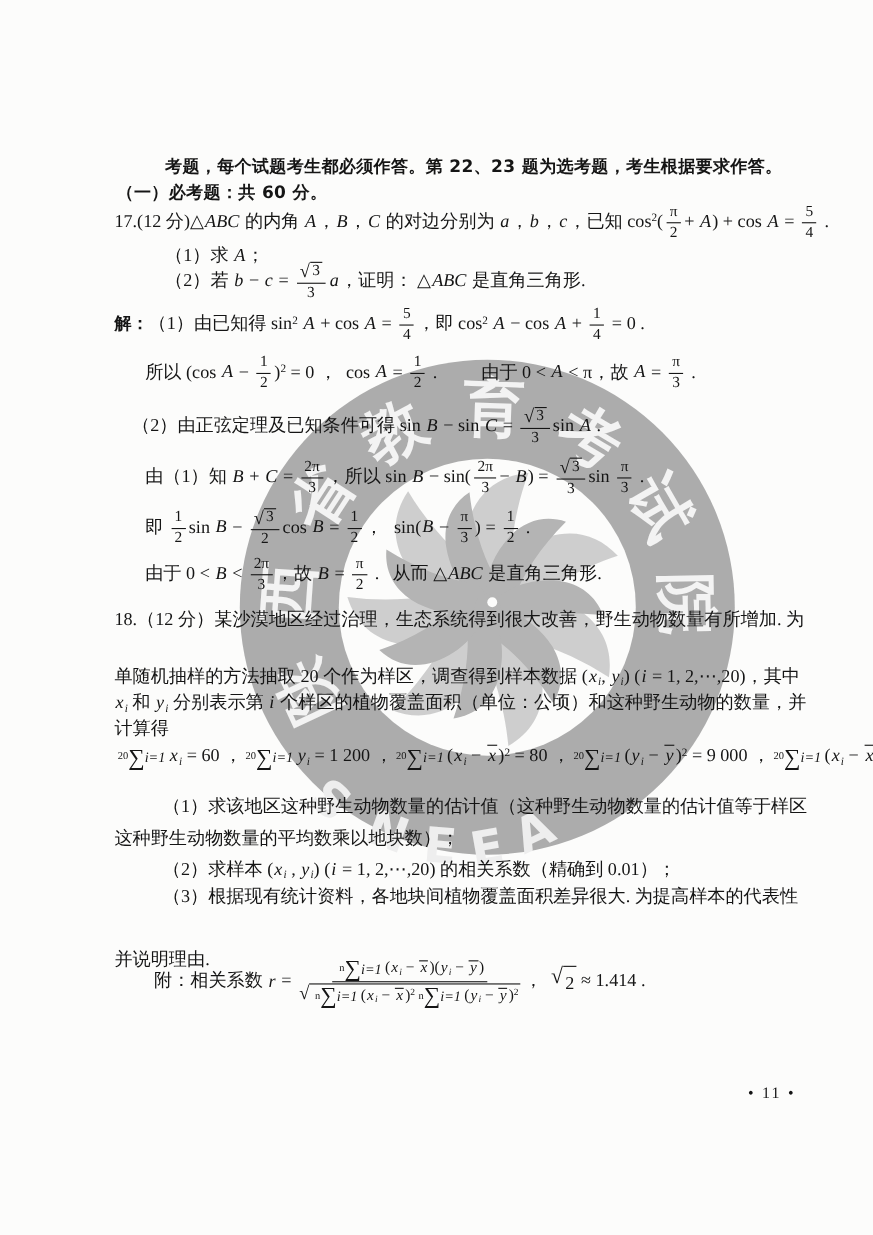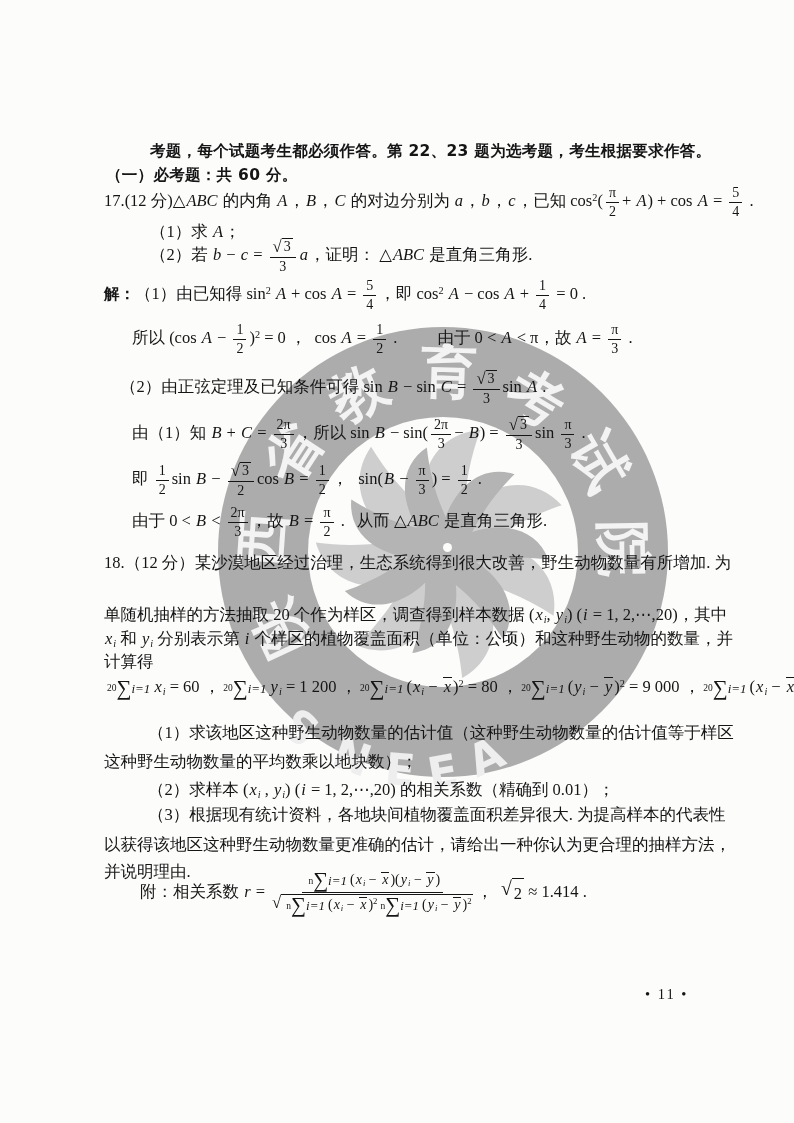--- a/index.html
+++ b/index.html
@@ -37,21 +37,21 @@
   .frac .fd{display:block; font-size:14px; line-height:16px; padding-top:1px; text-align:center; white-space:nowrap;}
   .sum{display:inline-flex; flex-direction:row; align-items:center; vertical-align:middle; margin:0 3px; line-height:normal;}
   .sum .st{font-size:9.5px; line-height:10px;}
   .sum .ss{font-size:21px; line-height:21px;}
   .sum .sb{font-size:13px; line-height:11px; font-style:italic;}
   .sqrt{display:inline-flex; align-items:flex-start; white-space:nowrap; vertical-align:middle;}
   .sqrt .rad{line-height:1.05; font-size:1.2em;}
   .sqrt .sqc{border-top:1.3px solid #151515; padding:0 2px;}
   .bar{font-style:italic; display:inline-block; border-top:1.2px solid #151515; line-height:1.05; padding:0 1px; margin:0 1px;}
   .gap{display:inline-block;}
-  .pagenum{position:absolute; left:645px; top:986px; z-index:2; font-size:14.5px; letter-spacing:2px;}
+  .pagenum{position:absolute; left:680px; top:986px; z-index:2; font-size:14.5px; letter-spacing:2px;}
 </style>
 </head>
 <body>
 
 <div class="page" style="--ring: #a6a6a6;">
 
   <div class="watermark">
     <div class="wm-ring"></div>
     <div class="wm-disc">
       <svg viewBox="0 0 300 300" width="270" height="270">
@@ -202,21 +202,20 @@
           <span class="sb">i=1</span>
         </span><span class="tx">(</span><span class="vr">y</span><sub class="sub">i</sub><span class="tx"> − </span><span class="bar">y</span><span class="tx">)</span><sup class="sup">2</sup><span class="tx"> = 9 000 ，</span><span class="sum">
           <span class="st">20</span>
           <span class="ss">∑</span>
           <span class="sb">i=1</span>
         </span><span class="tx">(</span><span class="vr">x</span><sub class="sub">i</sub><span class="tx"> − </span><span class="bar">x</span><span class="tx">)(</span><span class="vr">y</span><sub class="sub">i</sub><span class="tx"> − </span><span class="bar">y</span><span class="tx">) = 800 .</span></div>
       <div class="line" style="top: 718px; left: 148px;"><span class="tx">（1）求该地区这种野生动物数量的估计值（这种野生动物数量的估计值等于样区</span></div>
       <div class="line" style="top: 747px; left: 104px;"><span class="tx">这种野生动物数量的平均数乘以地块数）；</span></div>
       <div class="line" style="top: 775px; left: 148px;"><span class="tx">（2）求样本 (</span><span class="vr">x</span><sub class="sub">i</sub><span class="tx"> , </span><span class="vr">y</span><sub class="sub">i</sub><span class="tx">) (</span><span class="vr">i</span><span class="tx"> = 1, 2,⋯,20) 的相关系数（精确到 0.01）；</span></div>
       <div class="line" style="top: 800px; left: 148px;"><span class="tx">（3）根据现有统计资料，各地块间植物覆盖面积差异很大. 为提高样本的代表性</span></div>
-      <div class="line" style="top: 830px; left: 104px;"><span class="tx">以获得该地区这种野生动物数量更准确的估计，请给出一种你认为更合理的抽样方法，</span></div>
       <div class="line" style="top: 857px; left: 104px;"><span class="tx">并说明理由.</span></div>
       <div class="line" style="top: 870px; left: 140px;"><span class="tx">附：相关系数 </span><span class="vr">r</span><span class="tx"> = </span><span class="frac">
           <span class="fn"><span class="sum">
               <span class="st">n</span>
               <span class="ss">∑</span>
               <span class="sb">i=1</span>
             </span><span class="tx">(</span><span class="vr">x</span><sub class="sub">i</sub><span class="tx"> − </span><span class="bar">x</span><span class="tx">)(</span><span class="vr">y</span><sub class="sub">i</sub><span class="tx"> − </span><span class="bar">y</span><span class="tx">)</span></span>
           <span class="fd"><span class="sqrt">
               <span class="rad">√</span>
               <span class="sqc"><span class="sum">

